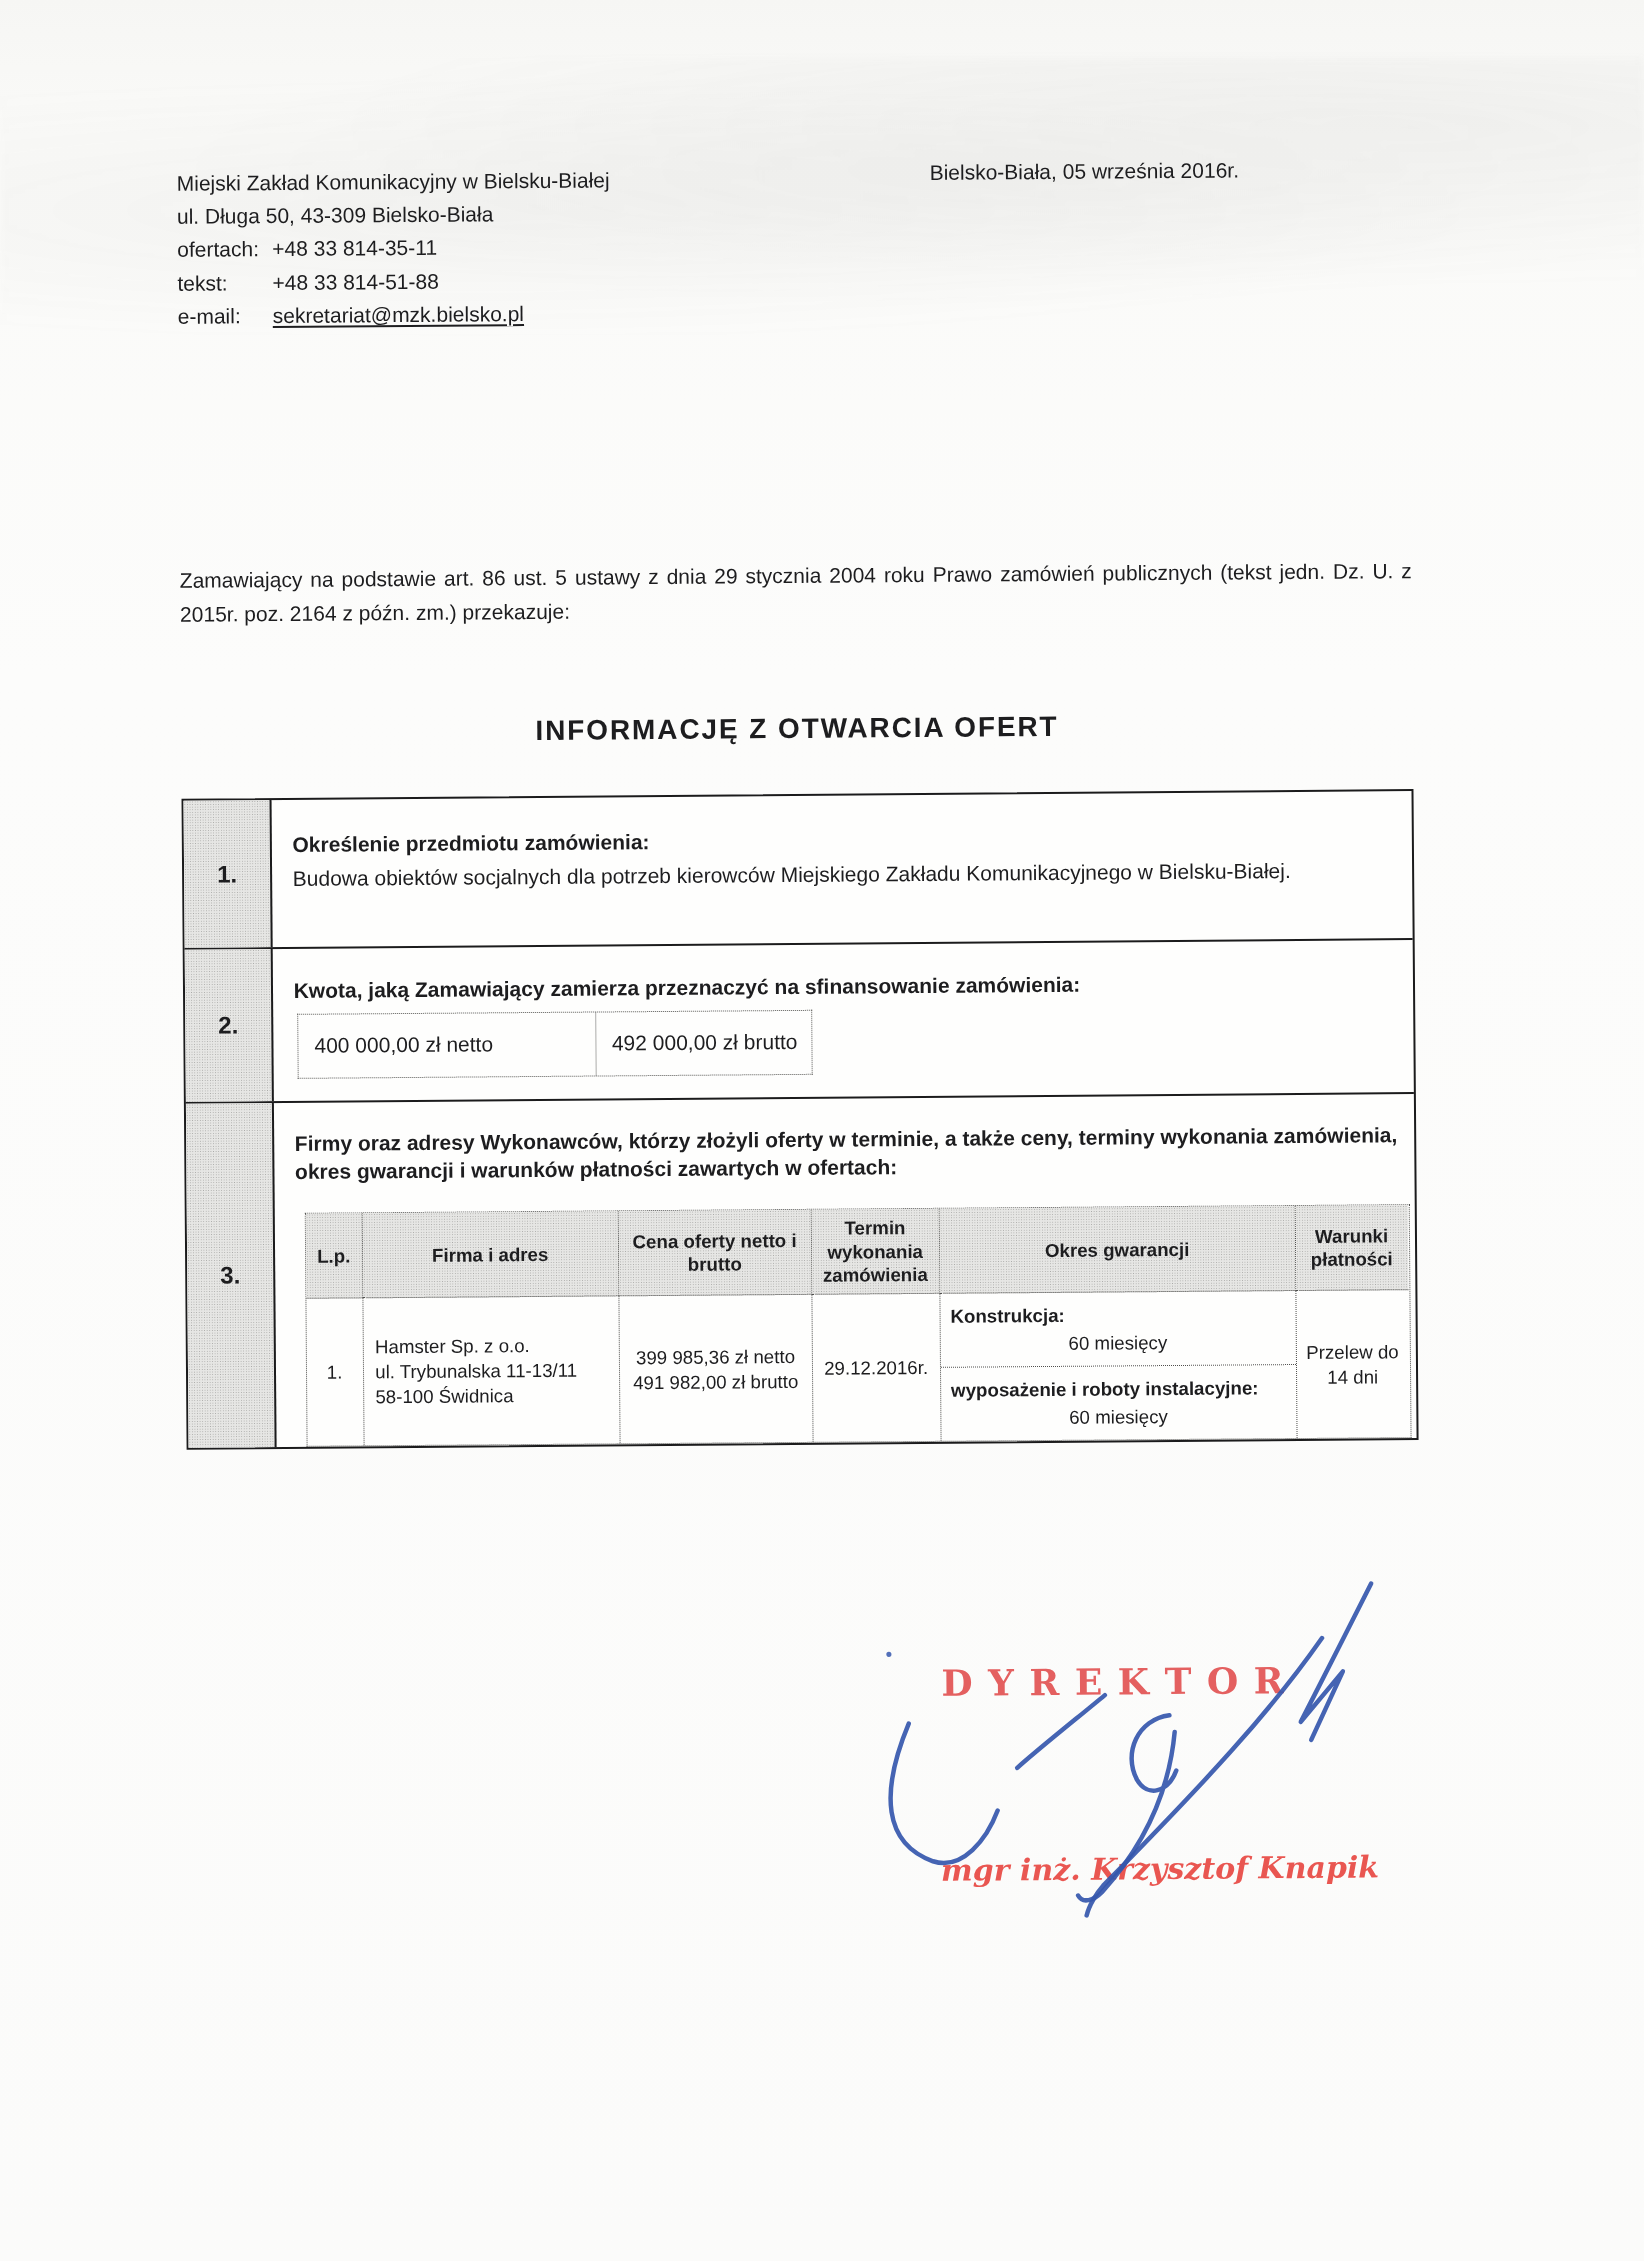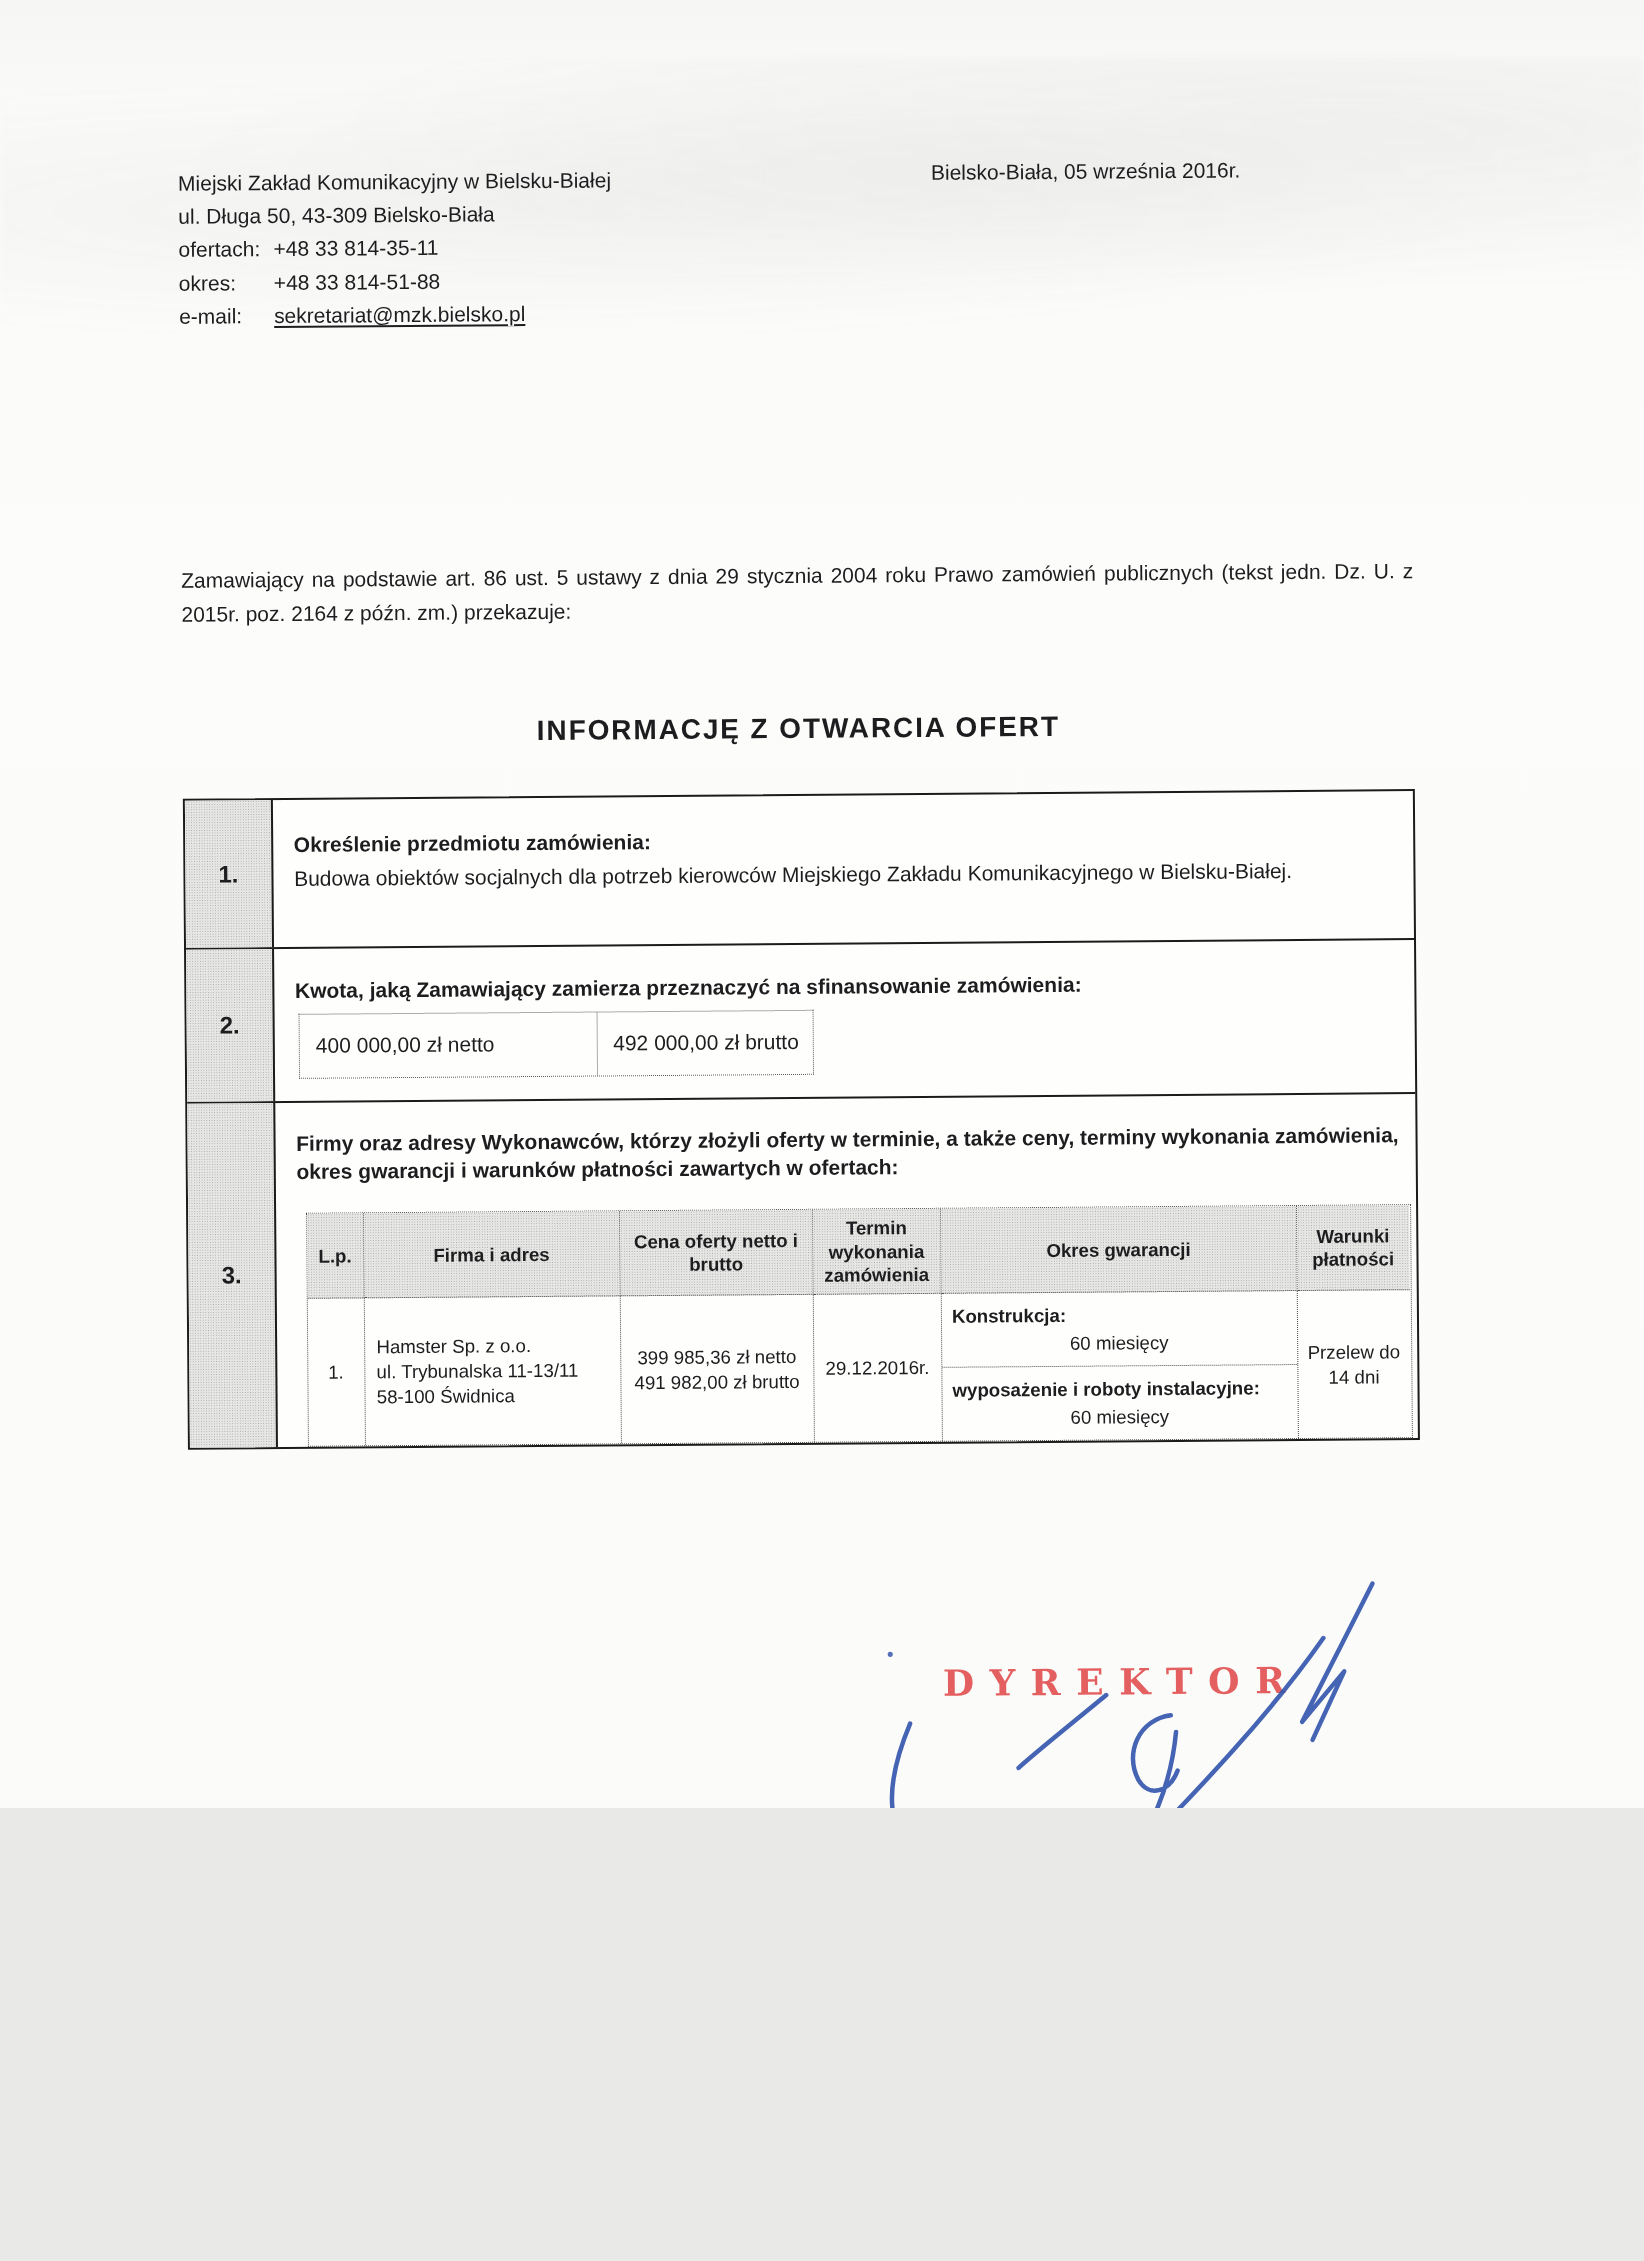--- a/index.html
+++ b/index.html
@@ -4,21 +4,21 @@
 <style>
   html,body{margin:0;padding:0;}
   body{
     width:1644px;height:2261px;
     background:#e9e9e7;
     font-family:"Liberation Sans", sans-serif;
     color:#1d1d1f;
     -webkit-font-smoothing:antialiased;
   }
   .sheet{
-    position:relative;width:1644px;height:1808px;overflow:hidden;
+    position:relative;width:1644px;height:2261px;overflow:hidden;
     background:linear-gradient(180deg,#f6f6f4 0%,#fafaf8 6%,#fcfcfb 30%,#fbfbfa 100%);
   }
   .scan-smudge{
     position:absolute;left:0;top:58px;width:100%;height:277px;pointer-events:none;
     background:
       radial-gradient(ellipse at 28% 55%, rgba(110,110,110,0.055), transparent 62%),
       radial-gradient(ellipse at 86% 25%, rgba(110,110,110,0.06), transparent 55%),
       radial-gradient(ellipse at 60% 40%, rgba(110,110,110,0.035), transparent 60%);
     filter:blur(3.9px);
   }
@@ -120,21 +120,21 @@
 
 <div class="sheet">
   <div class="scan-smudge"></div>
 
   <div class="content">
 
     <div class="letterhead">
       <div>Miejski Zakład Komunikacyjny w Bielsku-Białej</div>
       <div>ul. Długa 50, 43-309 Bielsko-Biała</div>
       <div><span class="lab">ofertach:</span><span>+48 33 814-35-11</span></div>
-      <div><span class="lab">okres:</span><span>+48 33 814-51-88</span></div>
+      <div><span class="lab">tekst:</span><span>+48 33 814-51-88</span></div>
       <div><span class="lab">e-mail:</span><span class="email">sekretariat@mzk.bielsko.pl</span></div>
     </div>
 
     <div class="dateline">Bielsko-Biała, 05 września 2016r.</div>
 
     <div class="intro">Zamawiający na podstawie art. 86 ust. 5 ustawy z dnia 29 stycznia 2004 roku Prawo zamówień publicznych (tekst jedn. Dz. U. z 2015r. poz. 2164 z późn. zm.) przekazuje:</div>
 
     <div class="doc-title">INFORMACJĘ Z OTWARCIA OFERT</div>
 
     <div class="big-table">

